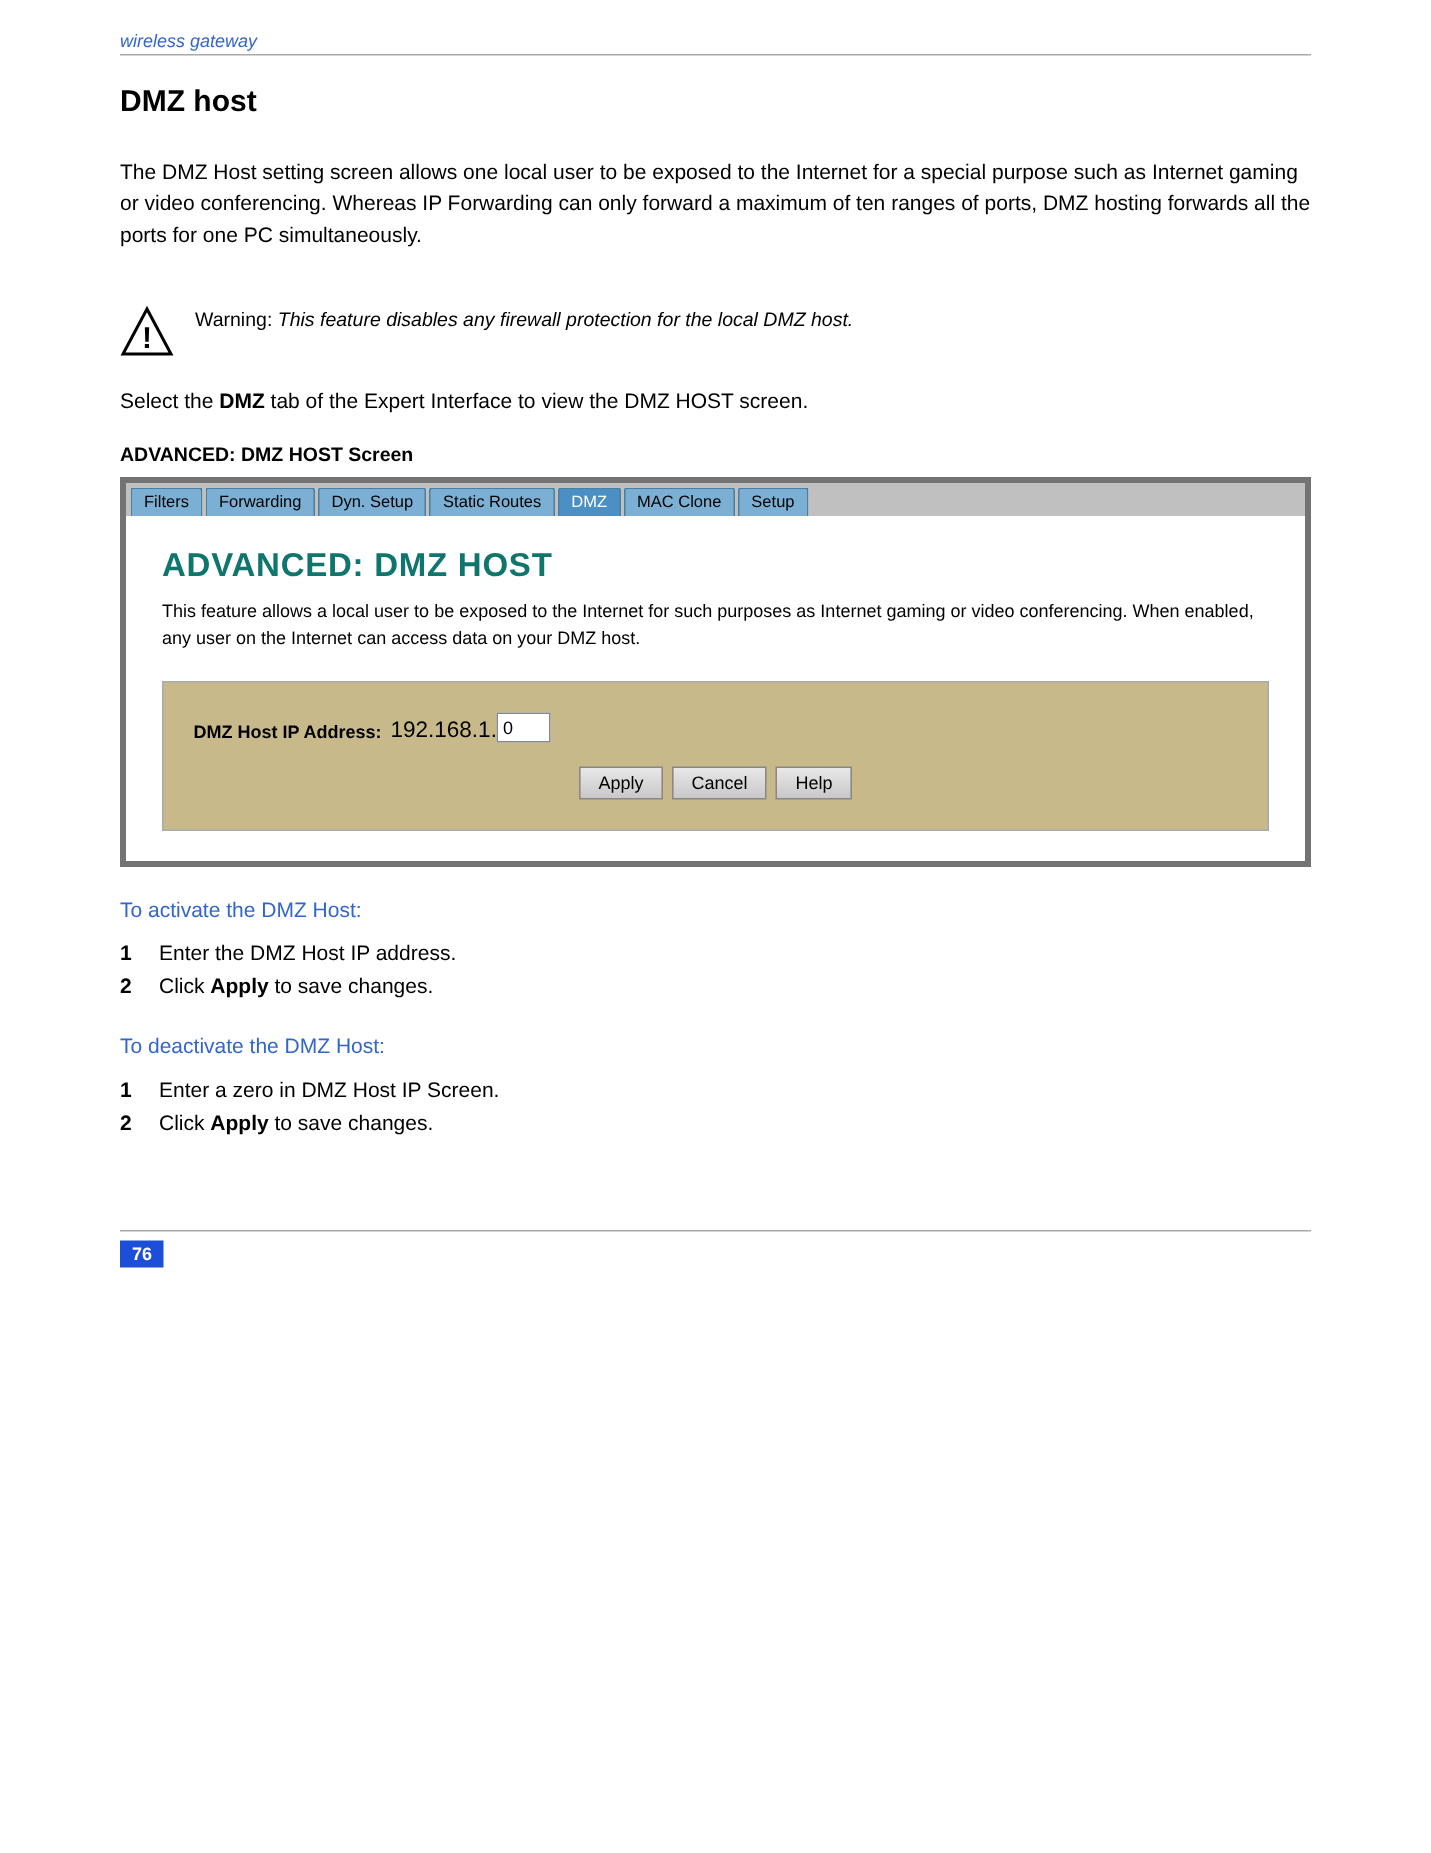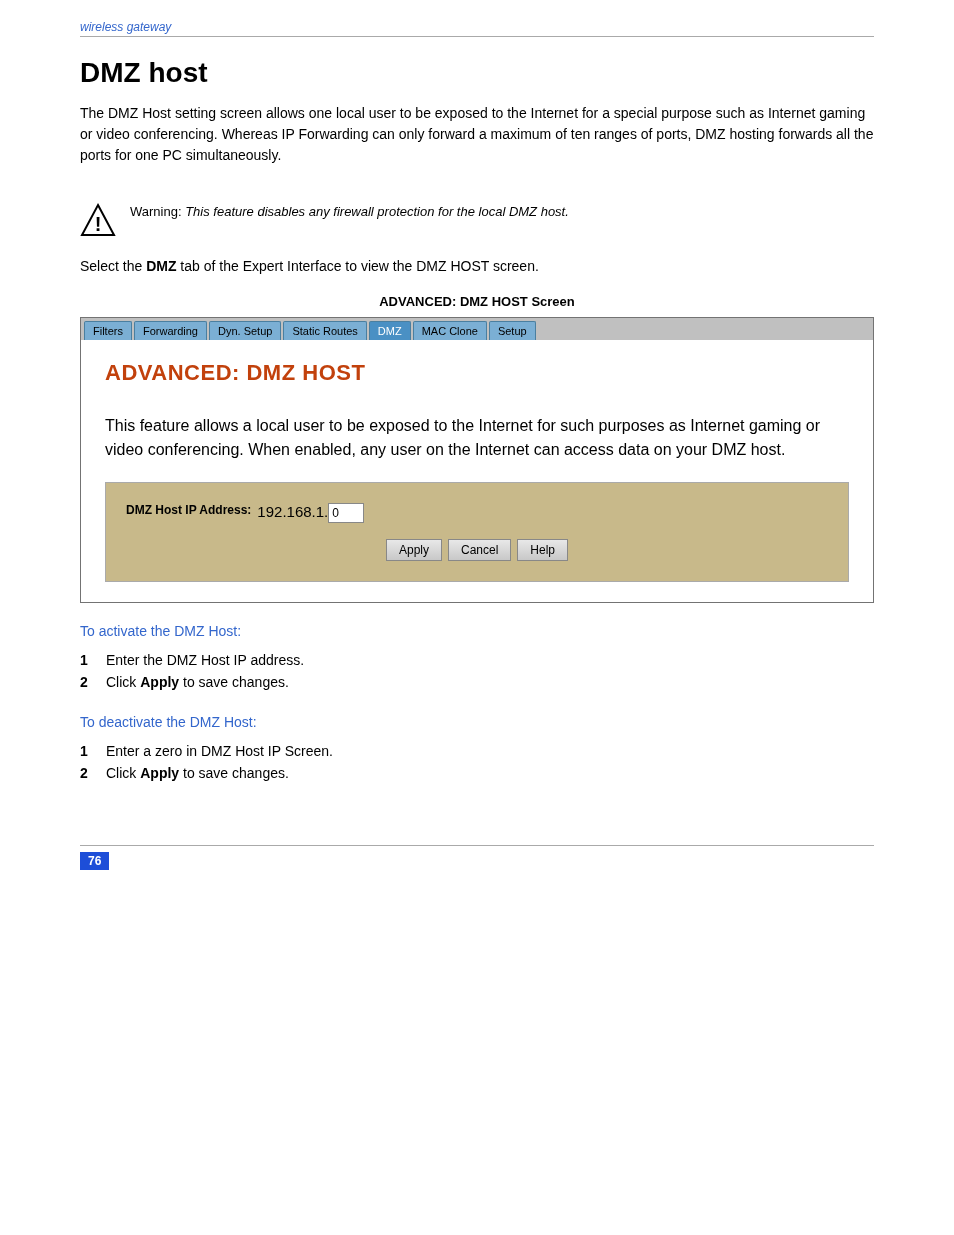--- a/index.html
+++ b/index.html
@@ -24,23 +24,23 @@
       margin-bottom: 2px;
     }
 
     .top-divider {
       border: none;
       border-top: 1px solid #aaa;
       margin-bottom: 20px;
     }
 
     .section-title {
-      font-size: 28px;
-      font-weight: bold;
-      margin-bottom: 14px;
+      font-size: 20px;
+      font-weight: bold;
+      margin-bottom: 24px;
     }
 
     .intro-text {
       font-size: 14px;
       line-height: 1.5;
       margin-bottom: 36px;
     }
 
     .warning-box {
       display: flex;
@@ -66,26 +66,25 @@
 
     .instruction-text {
       font-size: 14px;
       margin-bottom: 20px;
     }
 
     .screen-label {
       font-size: 13px;
       font-weight: bold;
       margin-bottom: 8px;
-      text-align: center;
     }
 
     
     .screenshot-frame {
-      border: 1px solid #737373;
+      border: 4px solid #737373;
       margin-bottom: 20px;
       background: #fff;
     }
 
     
     .nav-bar {
       background: #c0c0c0;
       display: flex;
       gap: 2px;
       padding: 3px 3px 0 3px;
@@ -109,43 +108,43 @@
 
     
     .screen-content {
       padding: 20px 24px 20px 24px;
       background: #fff;
     }
 
     .screen-main-title {
       font-size: 22px;
       font-weight: bold;
-      color: #c2410c;
+      color: #0f766e;
       text-transform: uppercase;
-      margin-bottom: 28px;
+      margin-bottom: 8px;
       letter-spacing: 0.5px;
     }
 
     .screen-description {
-      font-size: 16px;
+      font-size: 12px;
       line-height: 1.5;
       margin-bottom: 20px;
     }
 
     
     .ip-form-area {
       background: #c8b98a;
       padding: 20px 20px 20px 20px;
       border: 1px solid #aaa;
       margin-bottom: 0;
     }
 
     .ip-row {
       display: flex;
-      align-items: flex-start;
+      align-items: flex-end;
       margin-bottom: 16px;
     }
 
     .ip-label {
       font-size: 12px;
       font-weight: bold;
       margin-right: 6px;
     }
 
     .ip-static {

